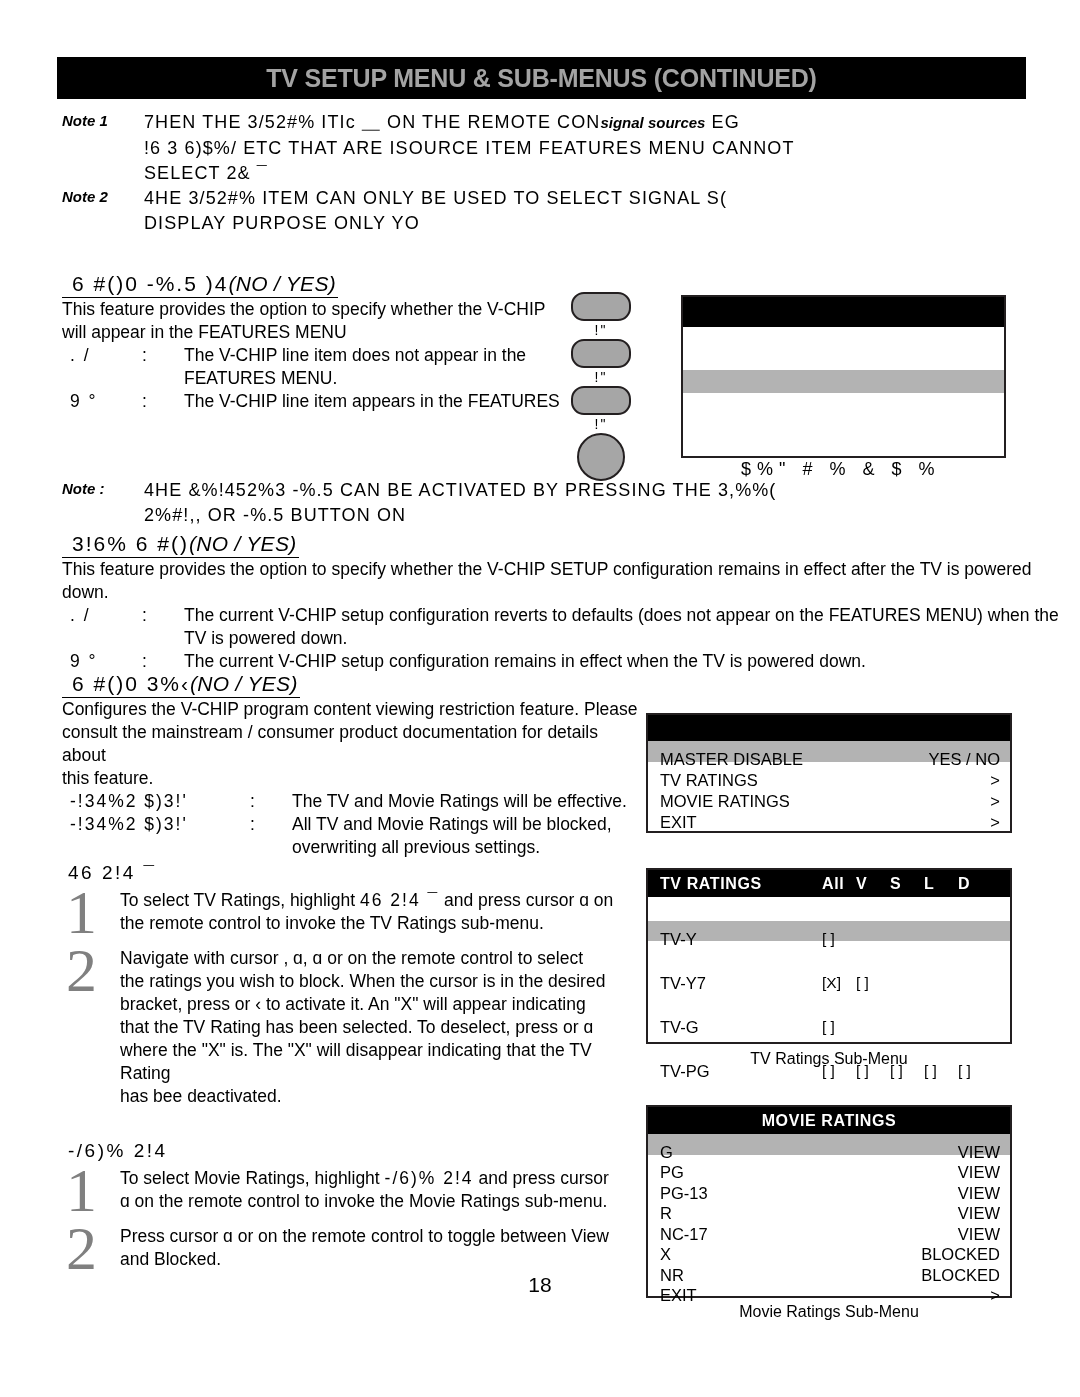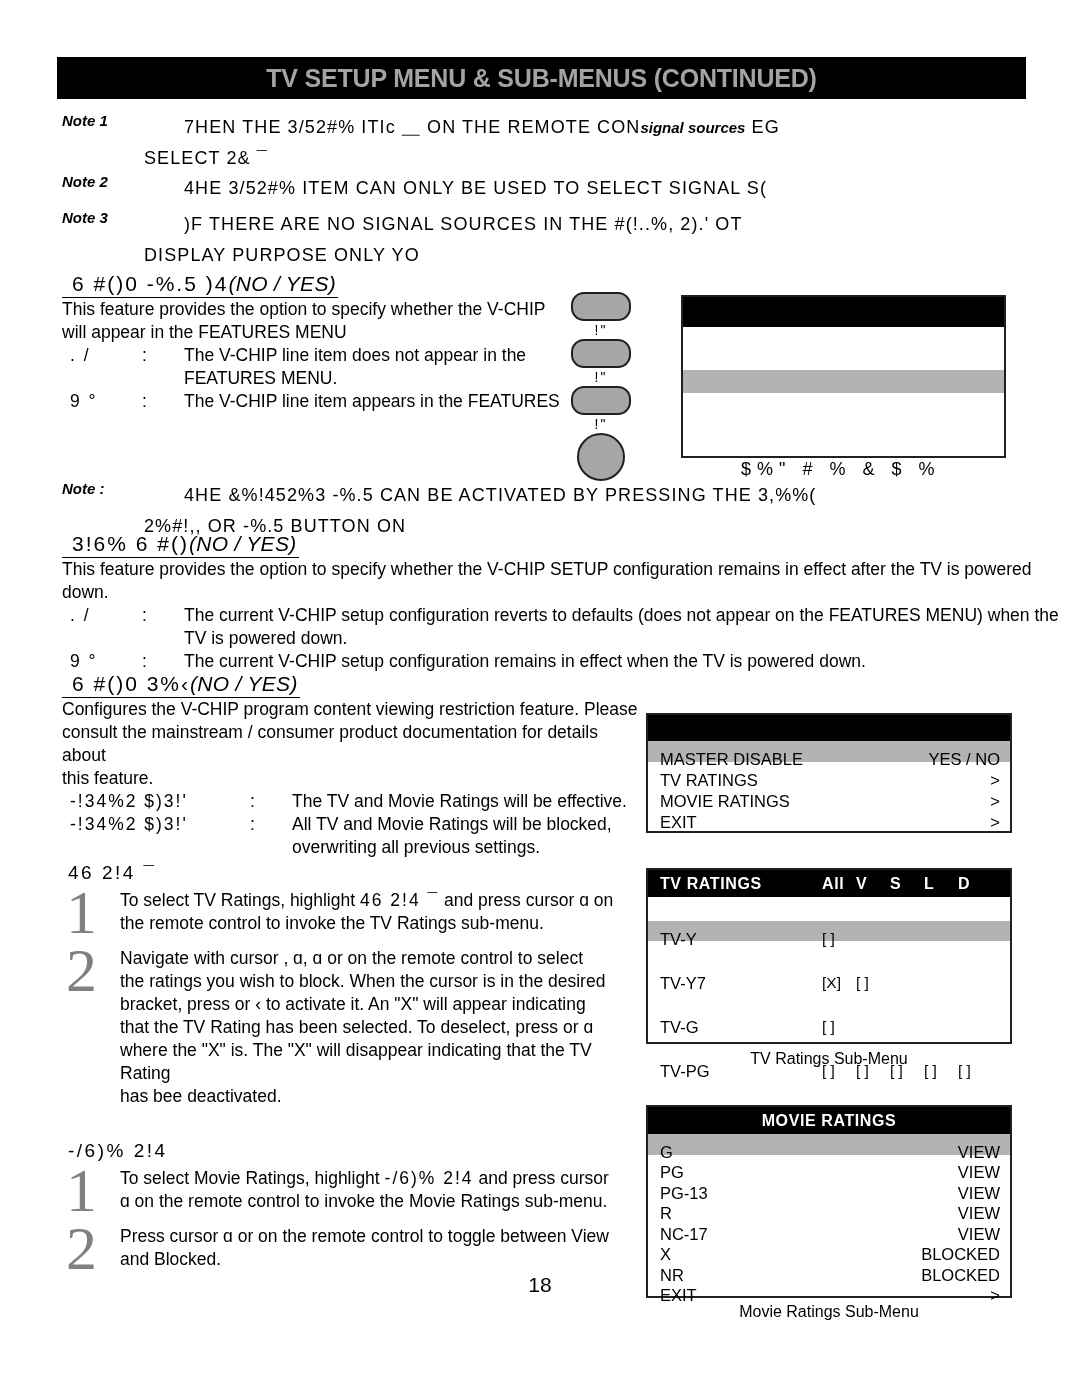--- a/index.html
+++ b/index.html
@@ -57,24 +57,23 @@
     width: 82px;
     flex: 0 0 82px;
     font-size: 15px;
     font-style: italic;
     font-weight: bold;
     padding-top: 2px;
   }
   .note-body {
     flex: 1;
     font-size: 18px;
-    line-height: 35px;
+    line-height: 24px;
     letter-spacing: 1.1px;
     white-space: nowrap;
-    margin-left: 40px;
   }
   .note-body .ital {
     font-style: italic;
     font-weight: bold;
     letter-spacing: 0px;
     font-size: 15px;
   }
   .note-cont {
     font-size: 18px;
     line-height: 25px;
@@ -291,31 +290,30 @@
   </div>
 
   <div class="notes">
 
     <div class="note-row">
       <div class="note-label">Note 1</div>
       <div class="note-body">
         <span>7HEN THE 3/52#% ITIc  ⸏ ON THE REMOTE CON</span><span class="ital">signal sources</span><span>  EG</span>
       </div>
     </div>
+    <div class="note-cont">
+      <span>!6   3 6)$%/  ETC    THAT ARE I</span><span class="ital-caps">SOURCE</span><span> ITEM </span><span class="ital-caps">FEATURES MENU</span><span> CANNOT</span>
+    </div>
     <div class="note-cont">SELECT 2&amp;  ¯</div>
 
     <div class="note-row">
       <div class="note-label">Note 2</div>
       <div class="note-body">4HE 3/52#% ITEM CAN ONLY BE USED TO SELECT SIGNAL S(</div>
     </div>
 
-    <div class="note-row">
-      <div class="note-label">Note 3</div>
-      <div class="note-body">)F THERE ARE NO SIGNAL SOURCES IN THE #(!..%, 2).' OT</div>
-    </div>
     <div class="note-cont">DISPLAY PURPOSE ONLY  YO</div>
   </div>
 
   <div id="vchip-menu-block">
     <div class="sec-head">
       <span>6  #()0  -%.5  )4</span><span class="plain">(NO / YES)</span>
     </div>
     <div class="body-text">This feature provides the option to specify whether the V-CHIP</div>
     <div class="body-text">will appear in the FEATURES MENU</div>
 

